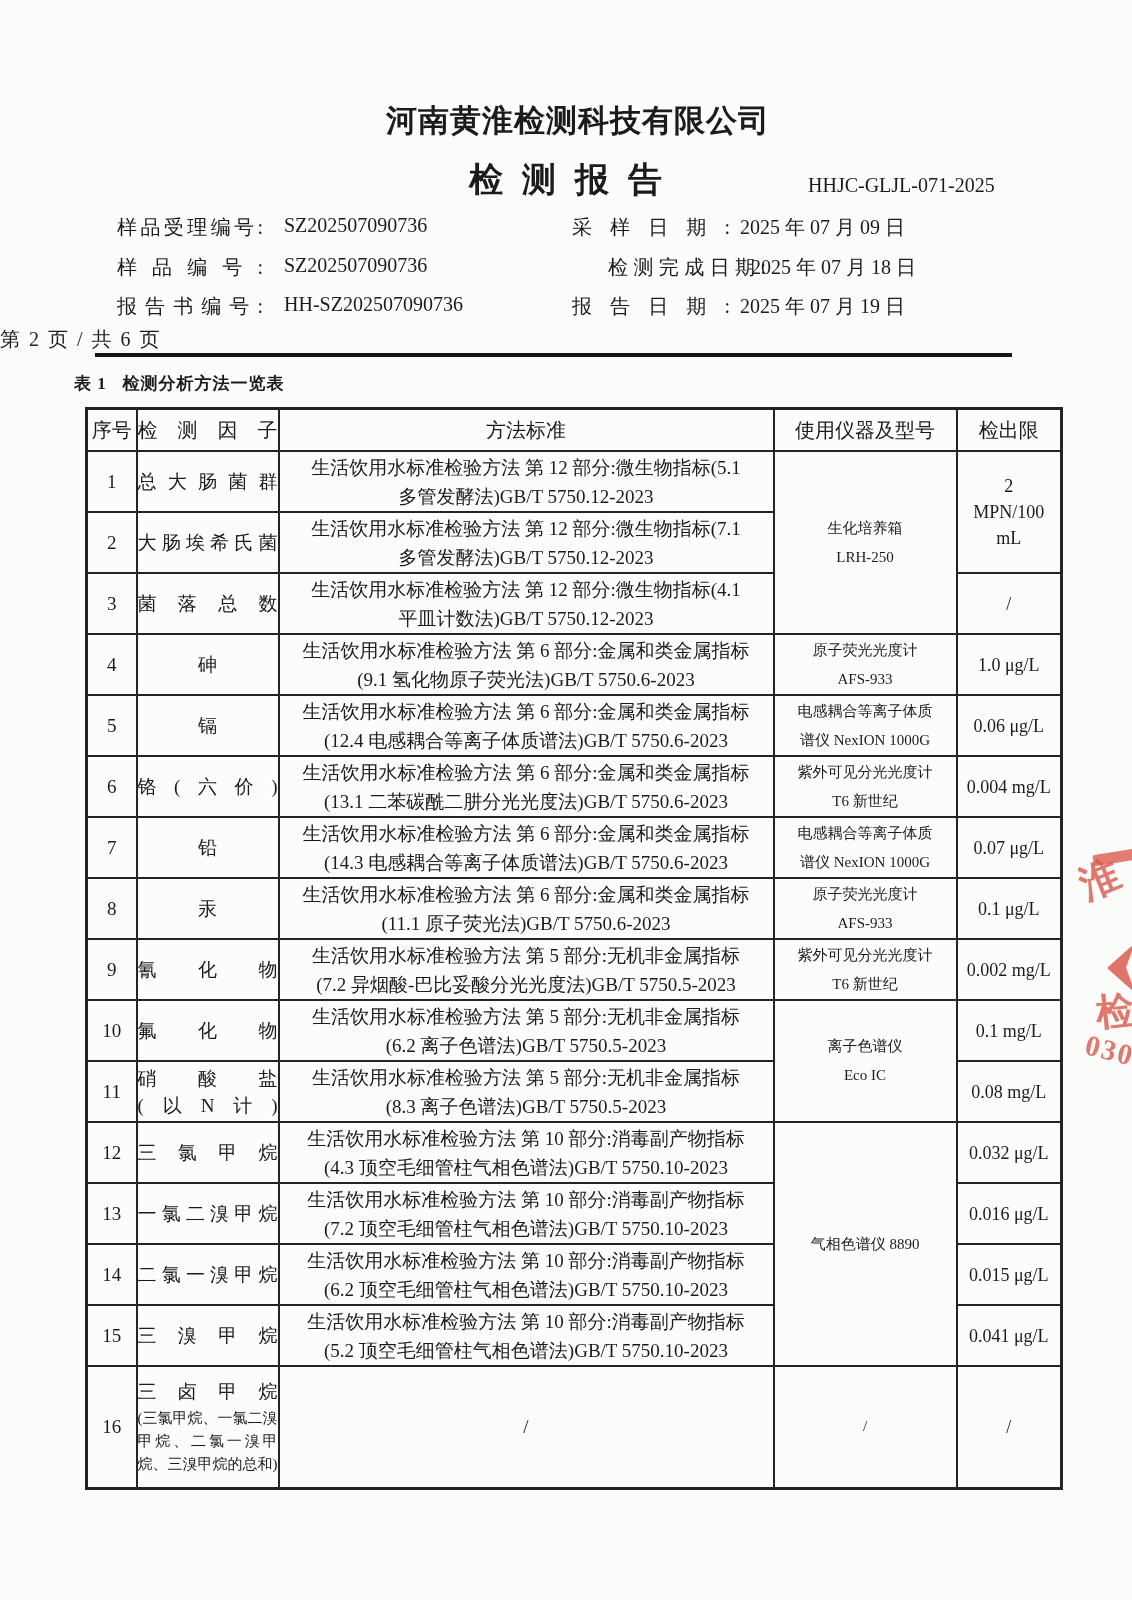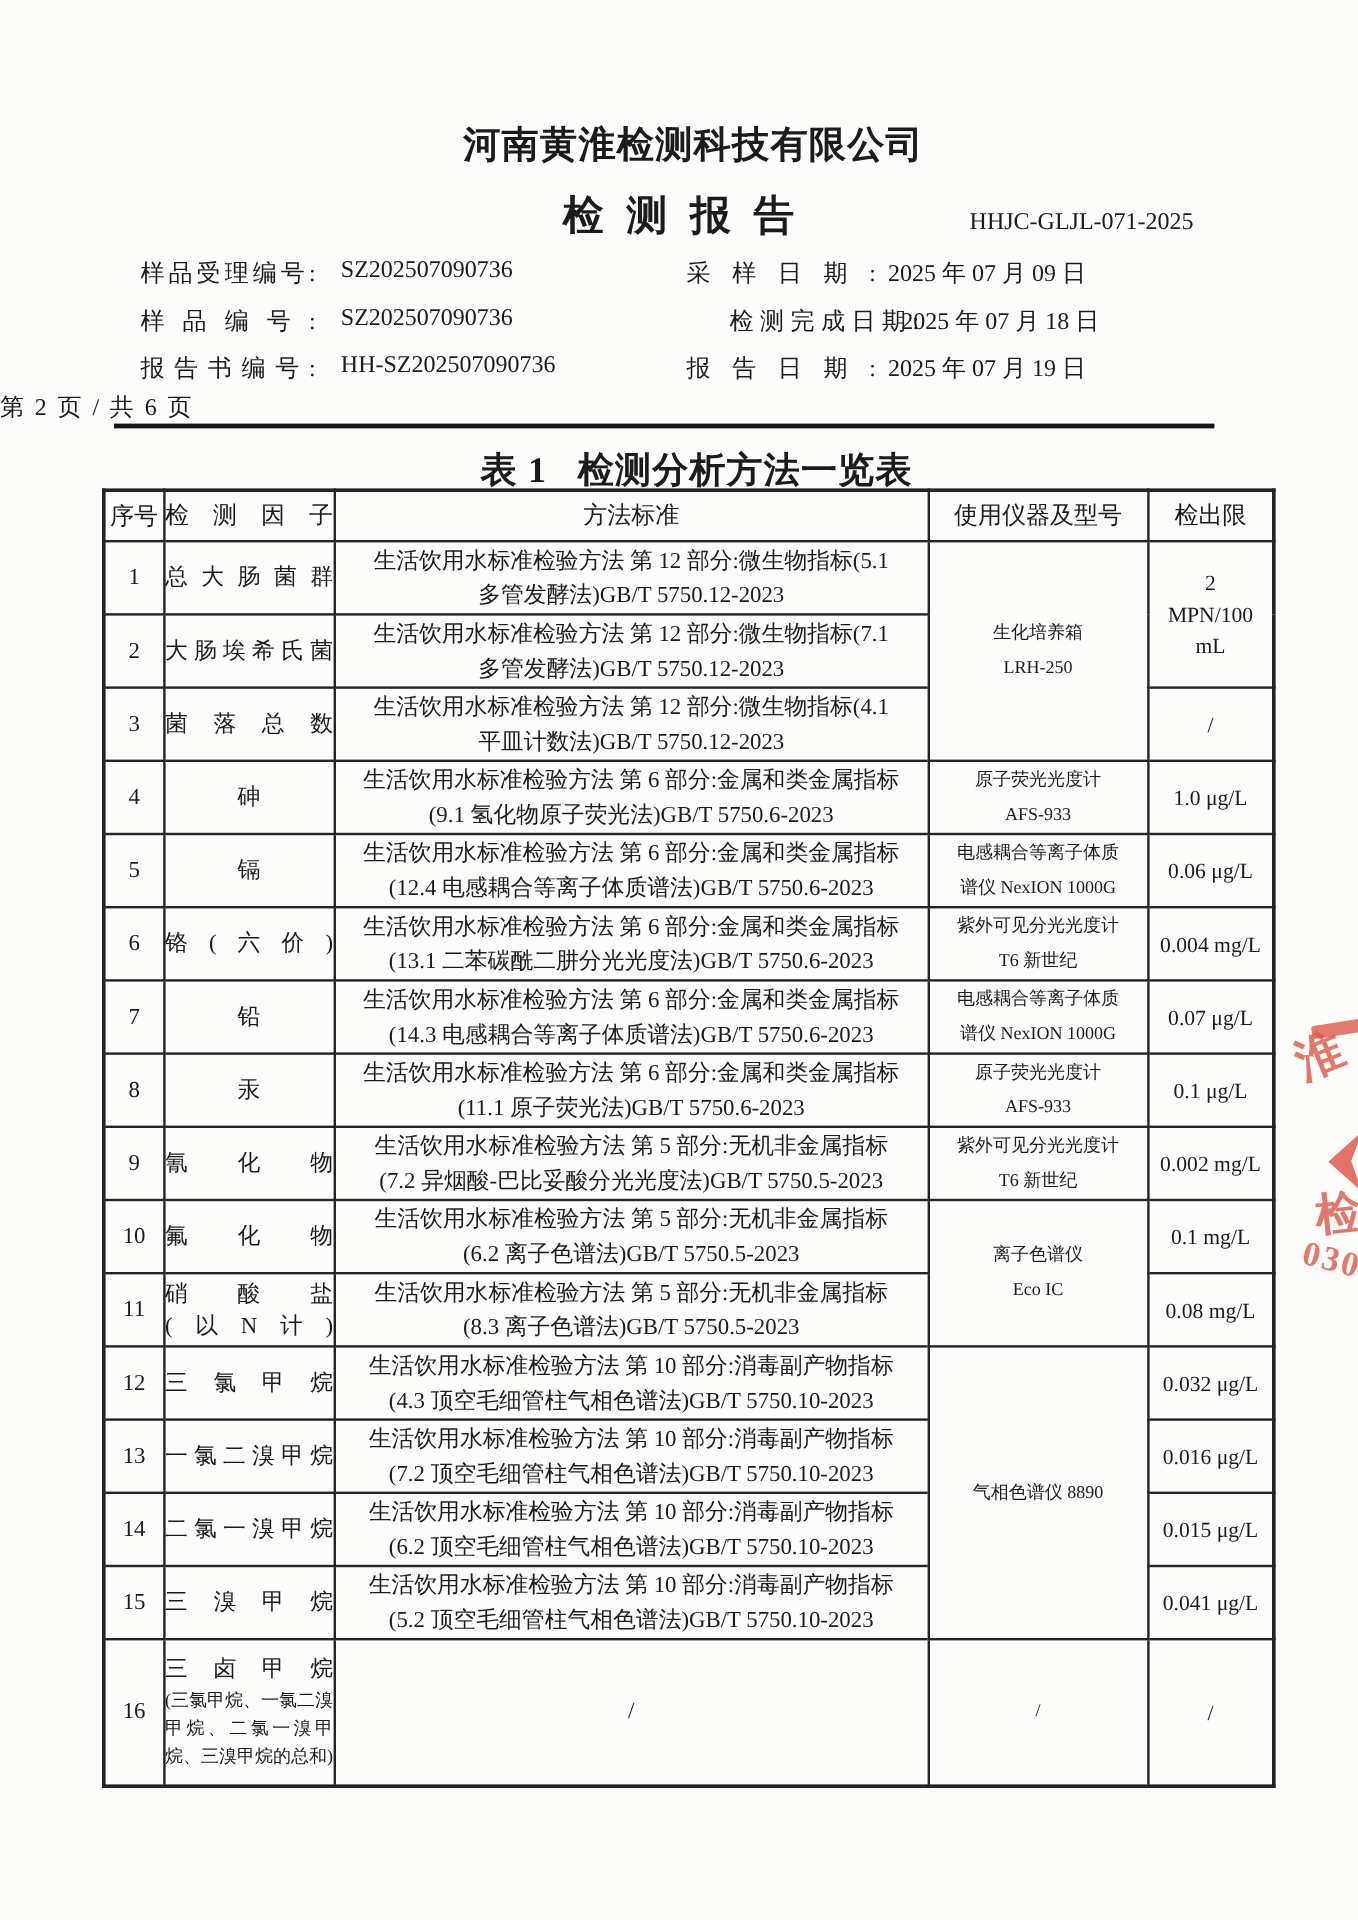--- a/index.html
+++ b/index.html
@@ -35,22 +35,22 @@
 
   .page-indicator {
     position:absolute; top:326px; left:0; width:1012px;
     text-align:left; font-size:20px; letter-spacing:2px;
   }
   .rule {
     position:absolute; top:353px; left:95px; width:917px; height:4px;
     background:#161616;
   }
   .table-title {
-    position:absolute; top:372px; left:93px; width:975px;
-    text-align:center; font-size:30px; font-weight:bold; letter-spacing:1px;
+    position:absolute; top:372px; left:74px; width:975px;
+    font-size:17px; font-weight:bold; letter-spacing:1px;
     white-space:pre;
   }
 
   table.methods {
     position:absolute; top:407px; left:85px; width:975px;
     border-collapse:collapse; table-layout:fixed;
     border:3px solid #242424;
   }
   table.methods th, table.methods td {
     border:2px solid #242424;

